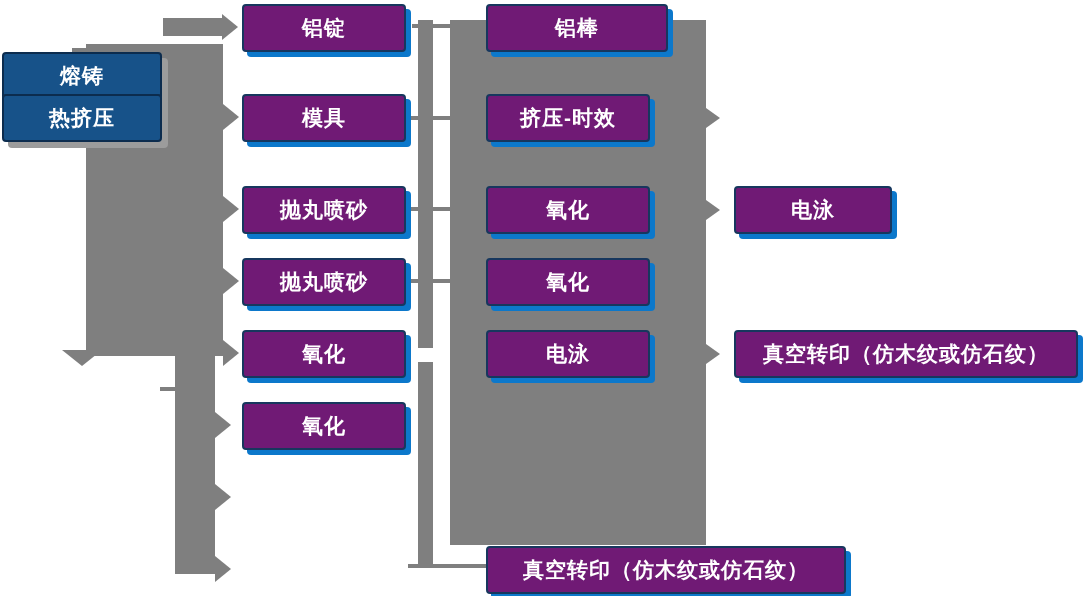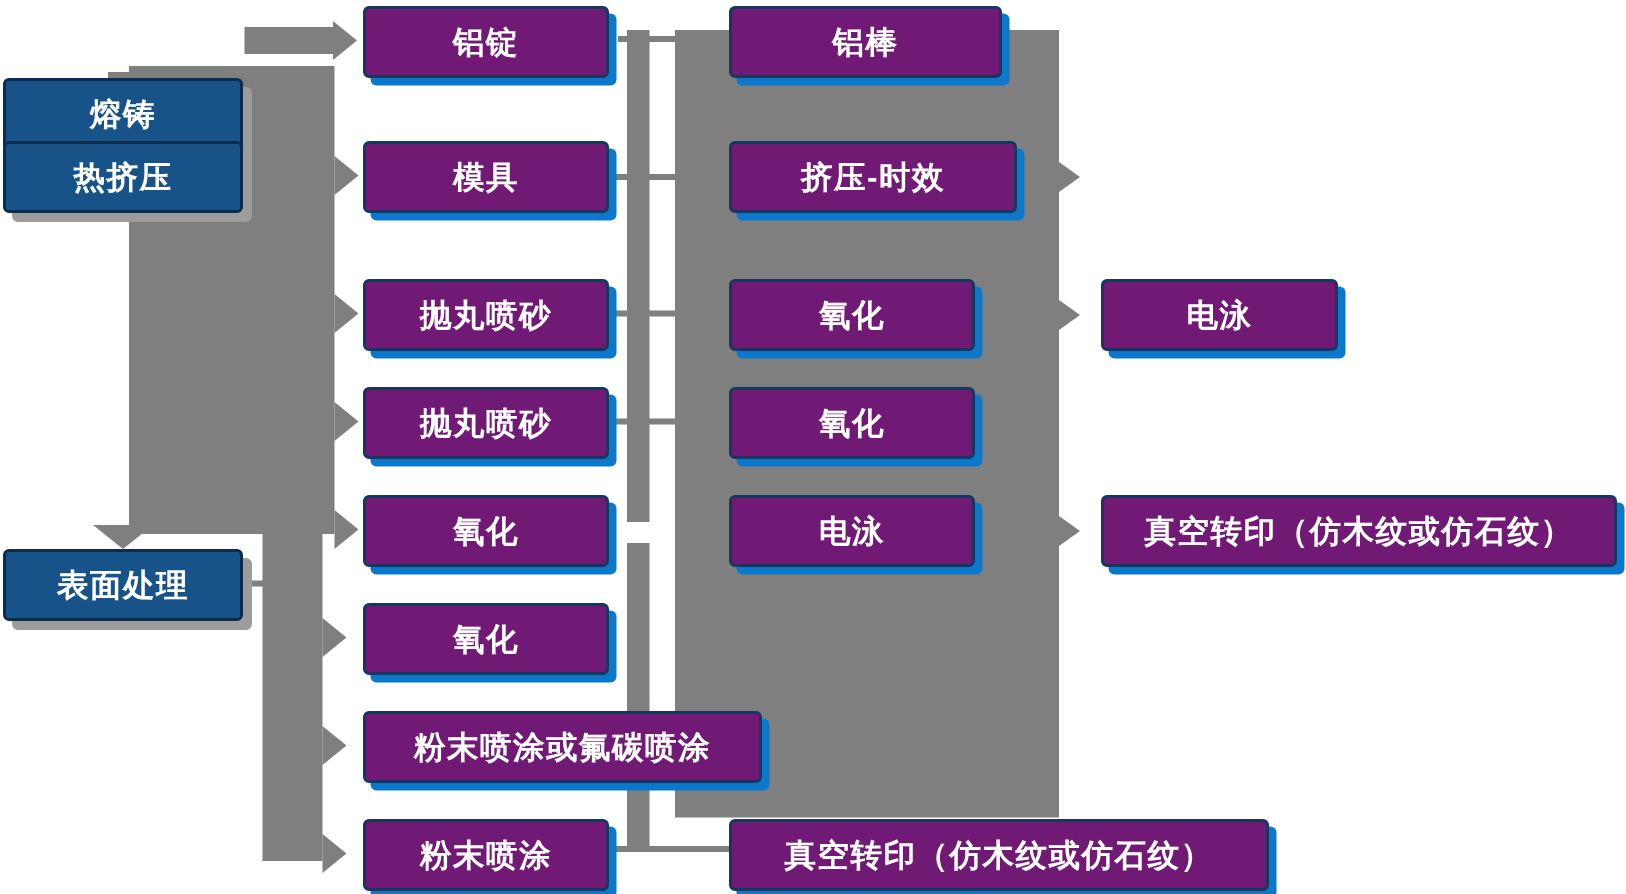--- a/index.html
+++ b/index.html
@@ -61,33 +61,30 @@
   <div class="gray" style="left:408px;top:279px;width:44px;height:4px;"></div>
   <div class="gray" style="left:408px;top:564px;width:82px;height:4px;"></div>
 
   <div class="gray" style="left:450px;top:20px;width:256px;height:525px;"></div>
   <div class="tri rs" style="left:706px;top:108px;"></div>
   <div class="tri rs" style="left:706px;top:200px;"></div>
   <div class="tri rs" style="left:706px;top:344px;"></div>
 
   <div class="box dark" style="left:2px;top:4px;width:160px;margin-top:48px;">熔铸</div>
   <div class="box dark" style="left:2px;top:94px;width:160px;font-family:Liberation Serif, serif;">热挤压</div>
-  <div class="box dark" style="left:2px;top:366px;width:160px;">表面处理</div>
 
   <div class="box light" style="left:242px;top:4px;width:164px;">铝锭</div>
   <div class="box light" style="left:242px;top:94px;width:164px;text-align:right;">模具</div>
   <div class="box light" style="left:242px;top:186px;width:164px;">抛丸喷砂</div>
   <div class="box light" style="left:242px;top:258px;width:164px;">抛丸喷砂</div>
   <div class="box light" style="left:242px;top:330px;width:164px;">氧化</div>
   <div class="box light" style="left:242px;top:402px;width:164px;">氧化</div>
-  <div class="box light" style="left:242px;top:474px;width:266px;">粉末喷涂或氟碳喷涂</div>
-  <div class="box light" style="left:242px;top:546px;width:164px;">粉末喷涂</div>
 
   <div class="box light" style="left:486px;top:4px;width:182px;">铝棒</div>
-  <div class="box light" style="left:486px;top:94px;width:192px;">挤压-时效</div>
+  <div class="box light" style="left:486px;top:94px;width:164px;">挤压-时效</div>
   <div class="box light" style="left:486px;top:186px;width:164px;">氧化</div>
   <div class="box light" style="left:486px;top:258px;width:164px;">氧化</div>
   <div class="box light" style="left:486px;top:330px;width:164px;">电泳</div>
   <div class="box light" style="left:486px;top:546px;width:360px;">真空转印（仿木纹或仿石纹）</div>
 
   <div class="box light" style="left:734px;top:186px;width:158px;">电泳</div>
   <div class="box light" style="left:734px;top:330px;width:344px;">真空转印（仿木纹或仿石纹）</div>
 
 </div>
 

